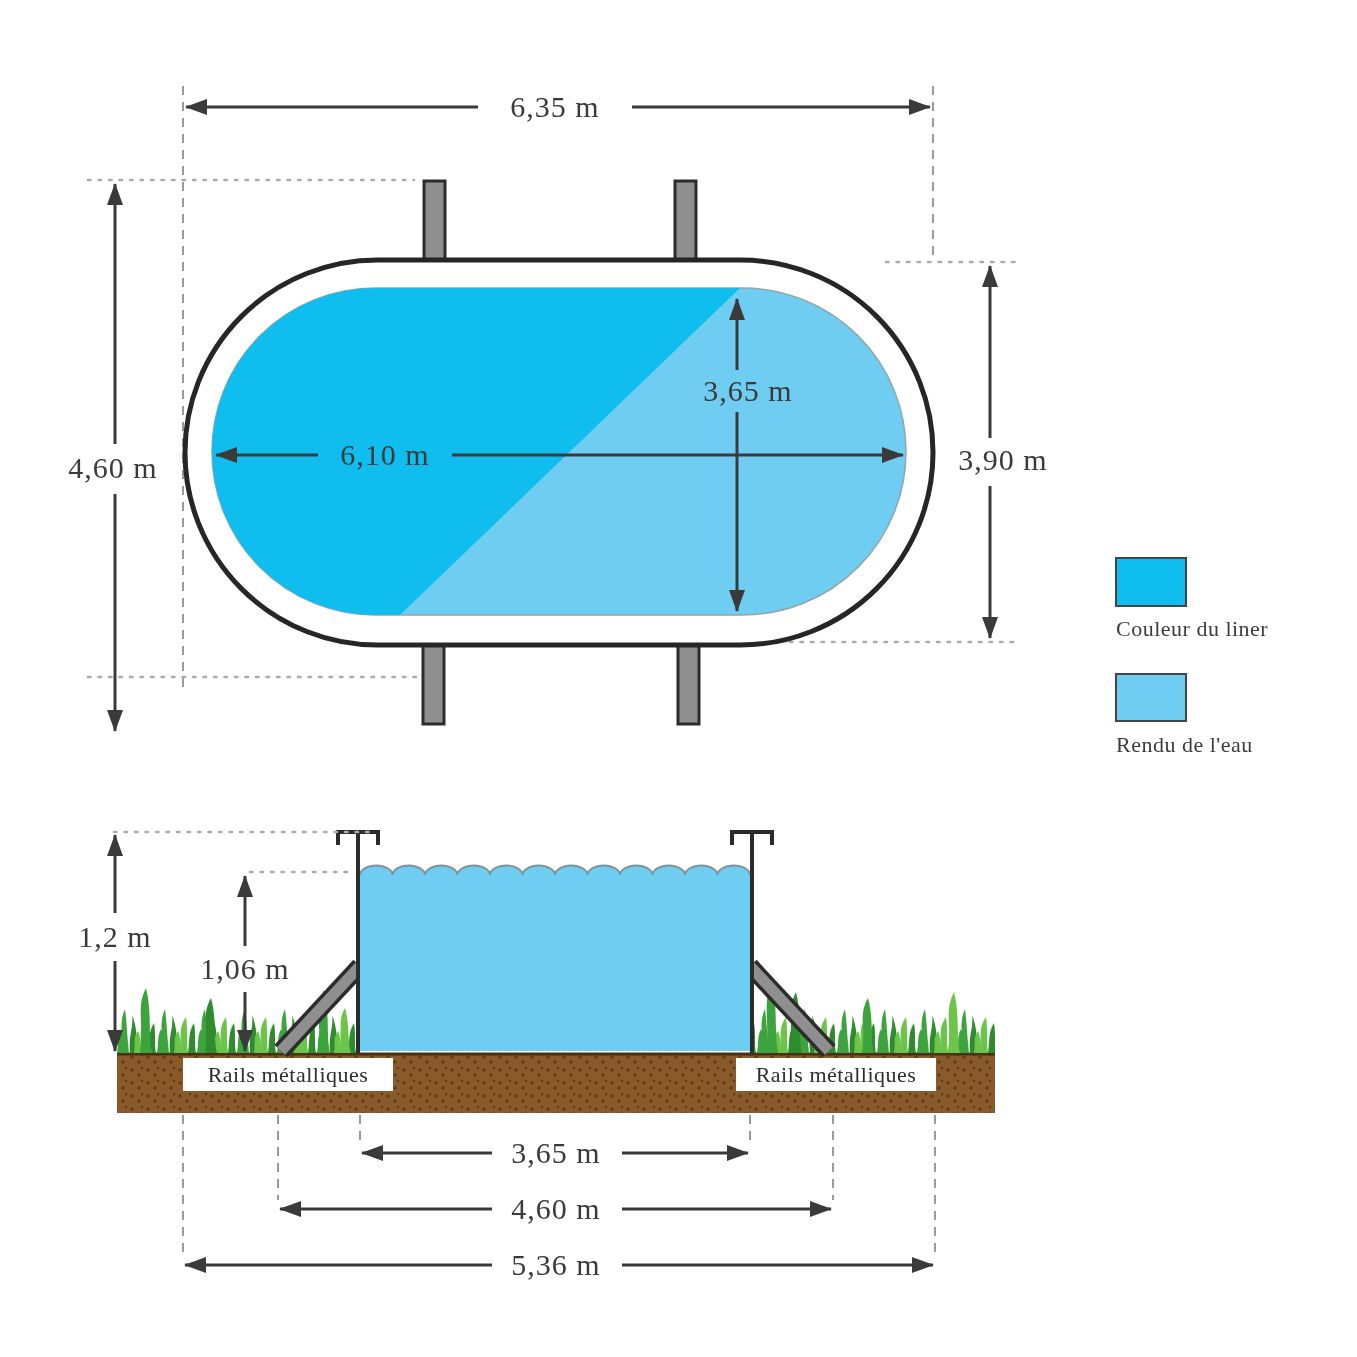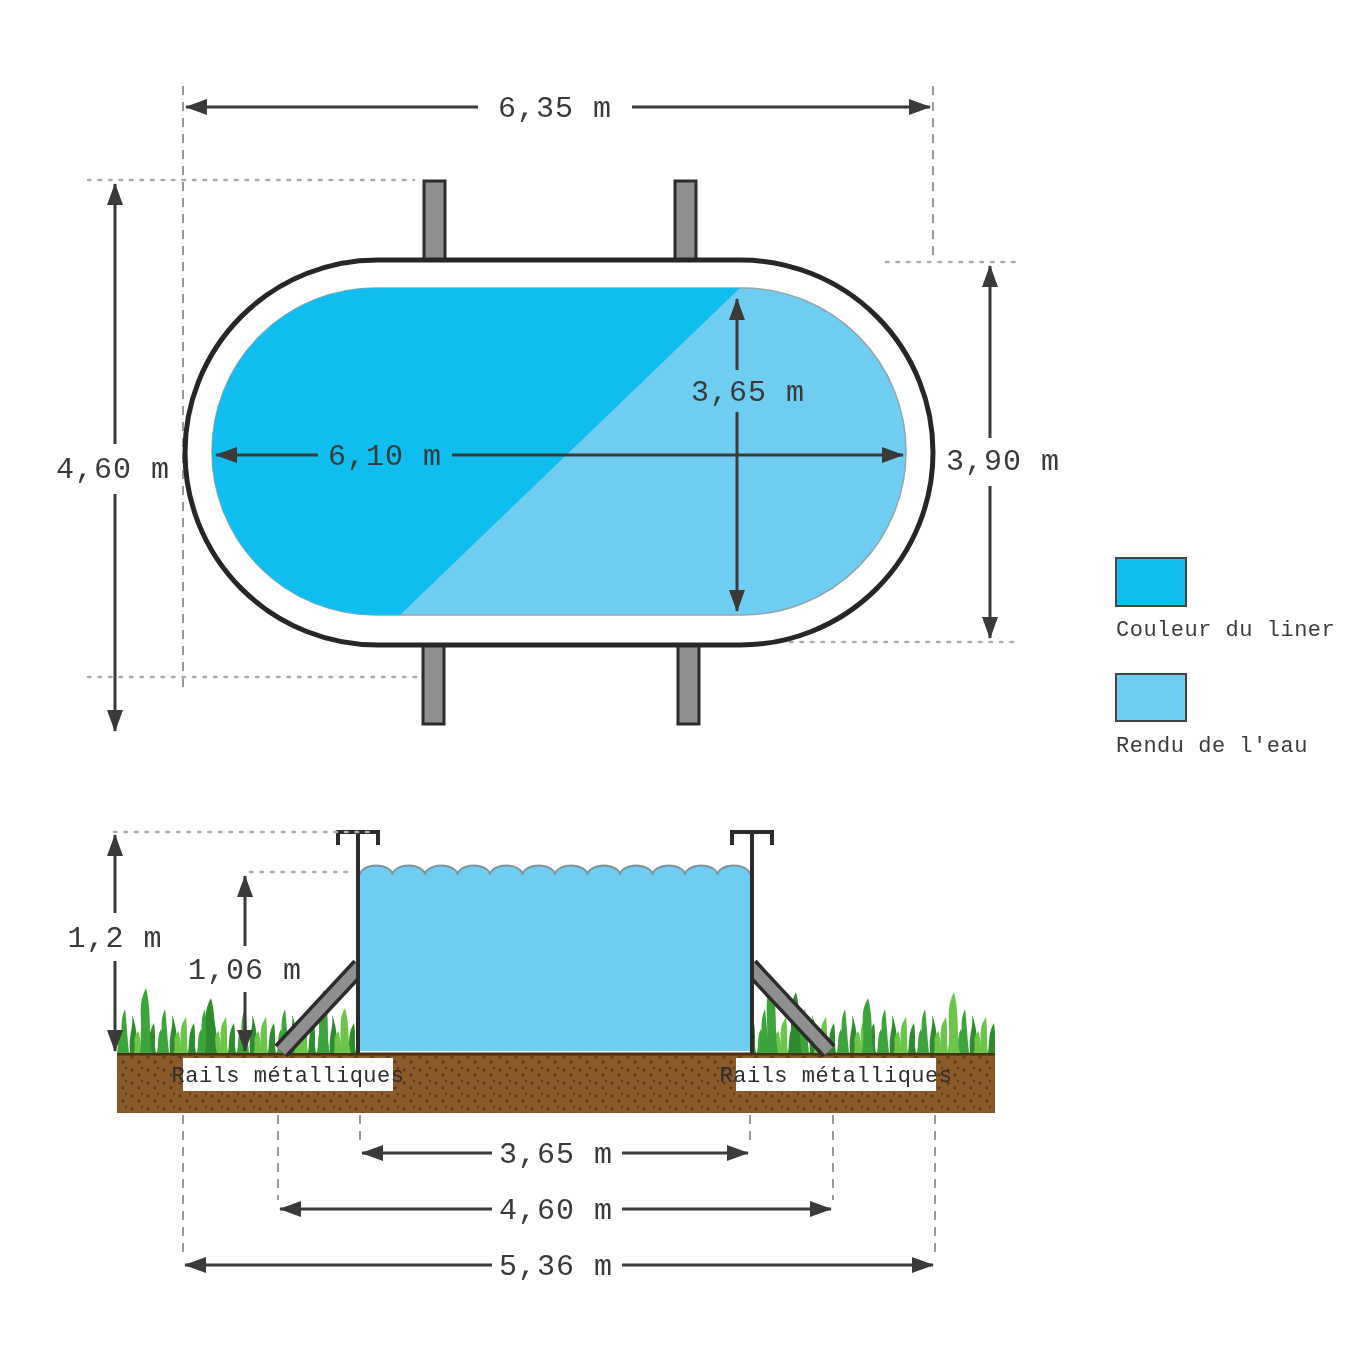--- a/index.html
+++ b/index.html
@@ -1,17 +1,17 @@
 <!DOCTYPE html>
 <html style="--liner: #0fbeef; --water: #6fcdf2; --outline: #262626; --dim: #3a3a3a; --guide: #9a9a9a; --metal: #8f8f8f; --metal-dark: #2c2c2c; --soil: #8a5a2b; --soil-dark: #5e3d1b; --soil-edge: #4a3015; --grass: #3da33c; --grass-light: #6cc44a; --grass-dark: #2e8b2e;"><head>
 <meta charset="utf-8">
 <style>
   html,body{margin:0;padding:0;background:#ffffff;}
   .stage{width:1327px;height:1357px;position:relative;background:#fff;
-         font-family:Liberation Mono, monospace;}
+         font-family:Liberation Serif, serif;}
   svg{display:block}
   .dim-line{stroke:var(--dim);stroke-width:3;fill:none;}
   .g-dash{stroke:var(--guide);stroke-width:2;stroke-dasharray:9 7;fill:none;}
   .g-dot{stroke:#ababab;stroke-width:2.6;stroke-dasharray:2.5 8;stroke-linecap:round;fill:none;}
   .dim-label{font-size:30px;fill:var(--dim);letter-spacing:1px;}
   .legend-label{font-size:22px;fill:#3c3c3c;letter-spacing:0.5px;}
   .rails-label{font-size:22px;fill:#2e2e2e;letter-spacing:0.5px;}
   .metal{fill:var(--metal);stroke:var(--metal-dark);stroke-width:3;}
   .wall{stroke:var(--metal-dark);stroke-width:4;fill:none;}
 </style>

